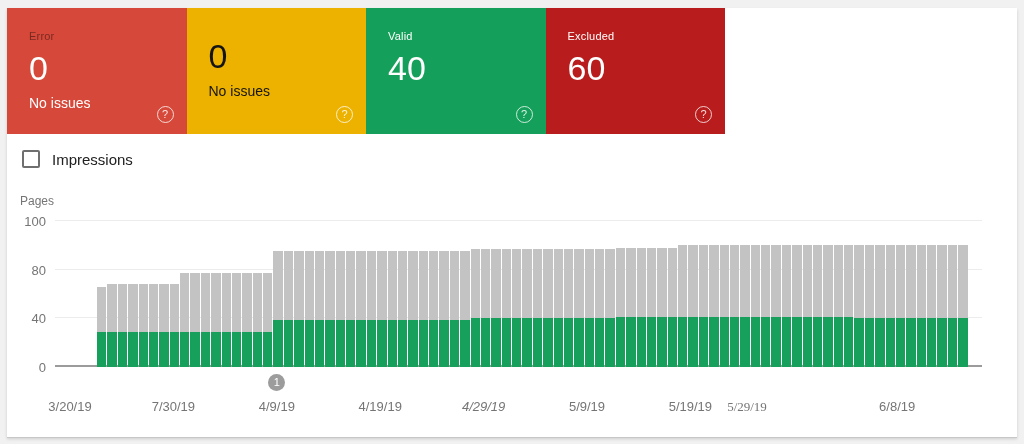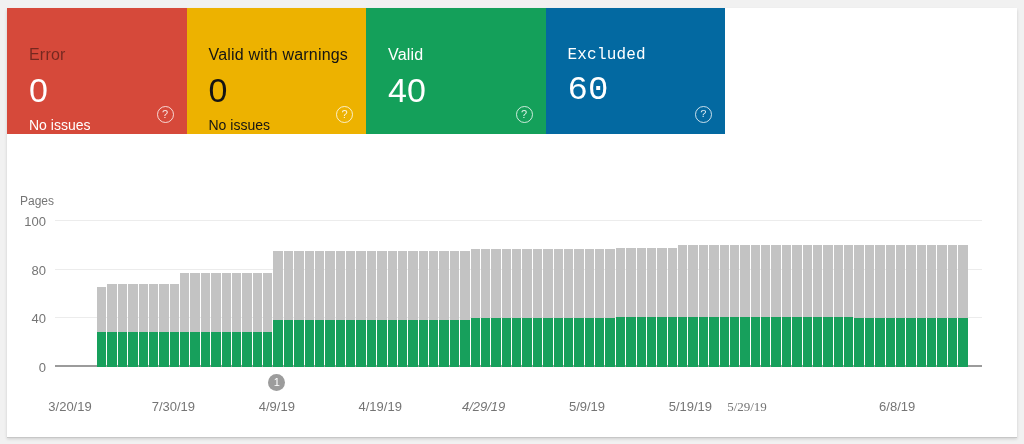--- a/index.html
+++ b/index.html
@@ -10,21 +10,21 @@
     -webkit-font-smoothing:antialiased;
   }
   #panel{
     position:absolute;left:7px;top:8px;width:1010px;height:429px;
     background:#ffffff;
     box-shadow:0 1px 0 #c7c7c7, 0 2px 3px rgba(0,0,0,0.15);
   }
   
   #cards{position:absolute;left:0;top:0;width:718px;height:126px;display:flex;}
   .status-card{flex:1 1 0;position:relative;padding:22px 0 0 22px;box-sizing:border-box;cursor:pointer;}
-  .card-label{font-size:16px;letter-spacing:.2px;margin-top:16px;}
+  .card-label{font-size:11px;letter-spacing:.2px;}
   .card-count{font-size:34px;font-weight:400;line-height:1;margin-top:9px;}
   .card-sub{font-size:14px;margin-top:10px;}
   .card-error .card-label{color:rgba(0,0,0,0.45);}
   .card-error .card-count,.card-error .card-sub{color:#ffffff;}
   .card-warning .card-label,.card-warning .card-count,.card-warning .card-sub{color:#141414;}
   .card-valid .card-label,.card-valid .card-count{color:#ffffff;}
   .card-excluded .card-label,.card-excluded .card-count{color:#ffffff;}
   .help-icon{
     position:absolute;right:13px;bottom:11px;width:15px;height:15px;
     border:1.5px solid rgba(255,255,255,0.78);border-radius:50%;
@@ -59,37 +59,40 @@
   <div id="panel">
 
     <div id="cards">
       <div class="status-card card-error" style="background: rgb(214, 73, 58);">
         <div class="card-label">Error</div>
         <div class="card-count">0</div>
         <div class="card-sub">No issues</div>
         <span class="help-icon"></span>
       </div>
       <div class="status-card card-warning" style="background: rgb(237, 178, 0);">
-        <div class="card-label">Valid with warnings</div>
         <div class="card-count">0</div>
         <div class="card-sub">No issues</div>
         <span class="help-icon"></span>
       </div>
       <div class="status-card card-valid" style="background: rgb(20, 160, 90);">
         <div class="card-label">Valid</div>
         <div class="card-count">40</div>
         <span class="help-icon"></span>
       </div>
-      <div class="status-card card-excluded" style="background: #0369a1; font-family: Liberation Mono, monospace;">
+      <div class="status-card card-excluded" style="background: #b91c1c;">
         <div class="card-label">Excluded</div>
         <div class="card-count">60</div>
         <span class="help-icon"></span>
       </div>
     </div>
 
+    <div id="impressions-row">
+      <div id="impressions-checkbox" role="checkbox" aria-checked="false"></div>
+      <div id="impressions-label">Impressions</div>
+    </div>
 
     <div id="chart">
       <div id="pages-label">Pages</div>
       <div id="grid-layer">
           <div class="gridline" style="top: 309.332px;"></div>
           <div class="gridline" style="top: 260.664px;"></div>
           <div class="gridline" style="top: 211.996px;"></div>
         </div>
       <div id="axis-line"></div>
       <div id="y-labels">

